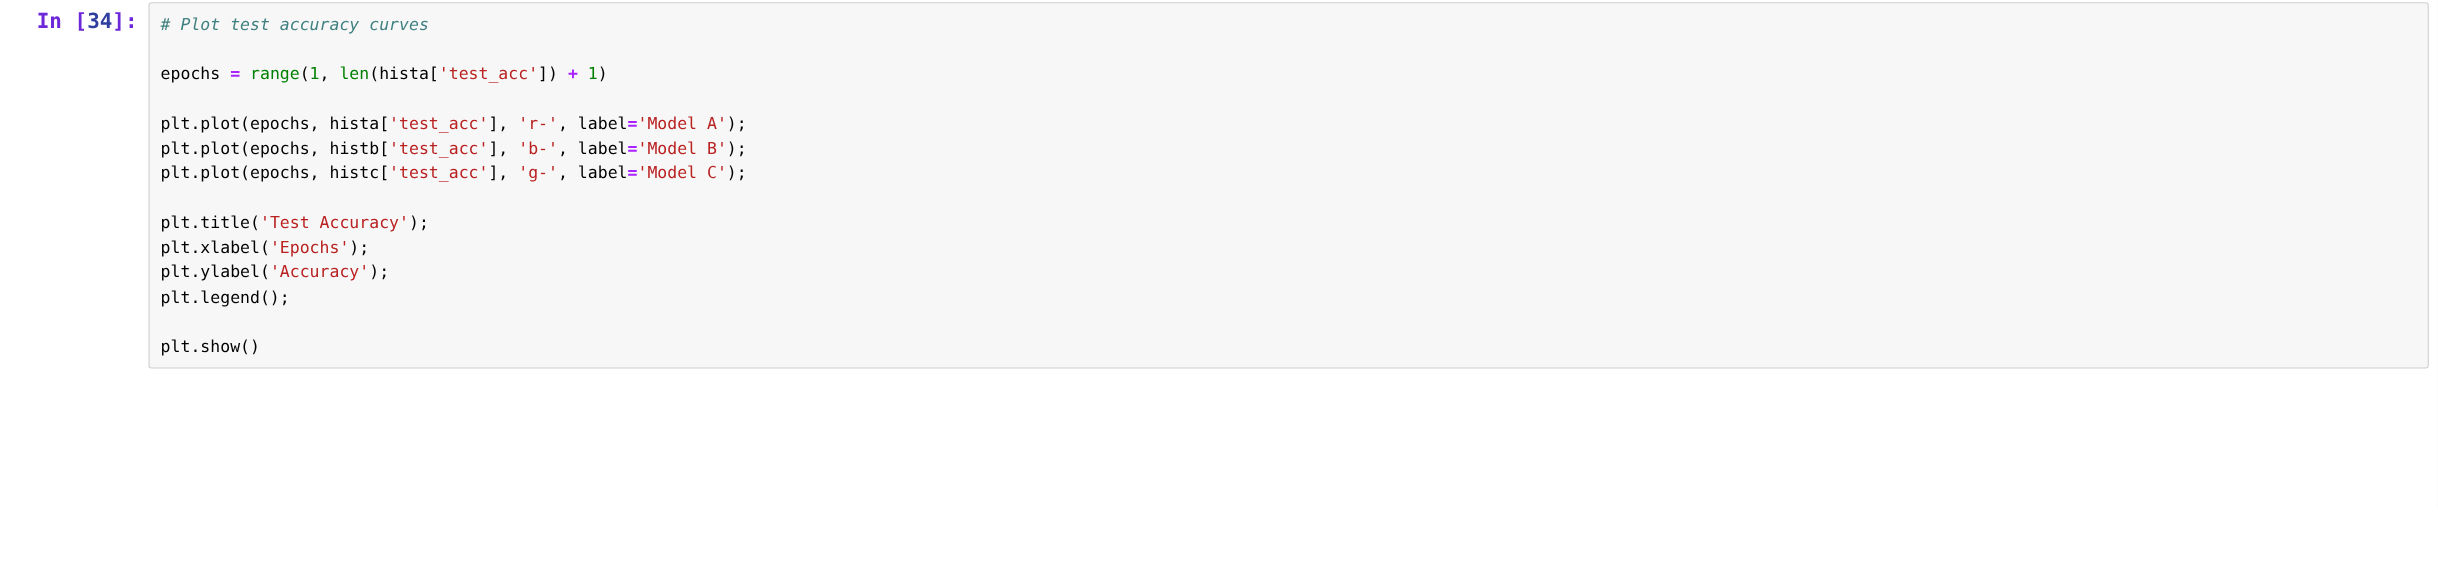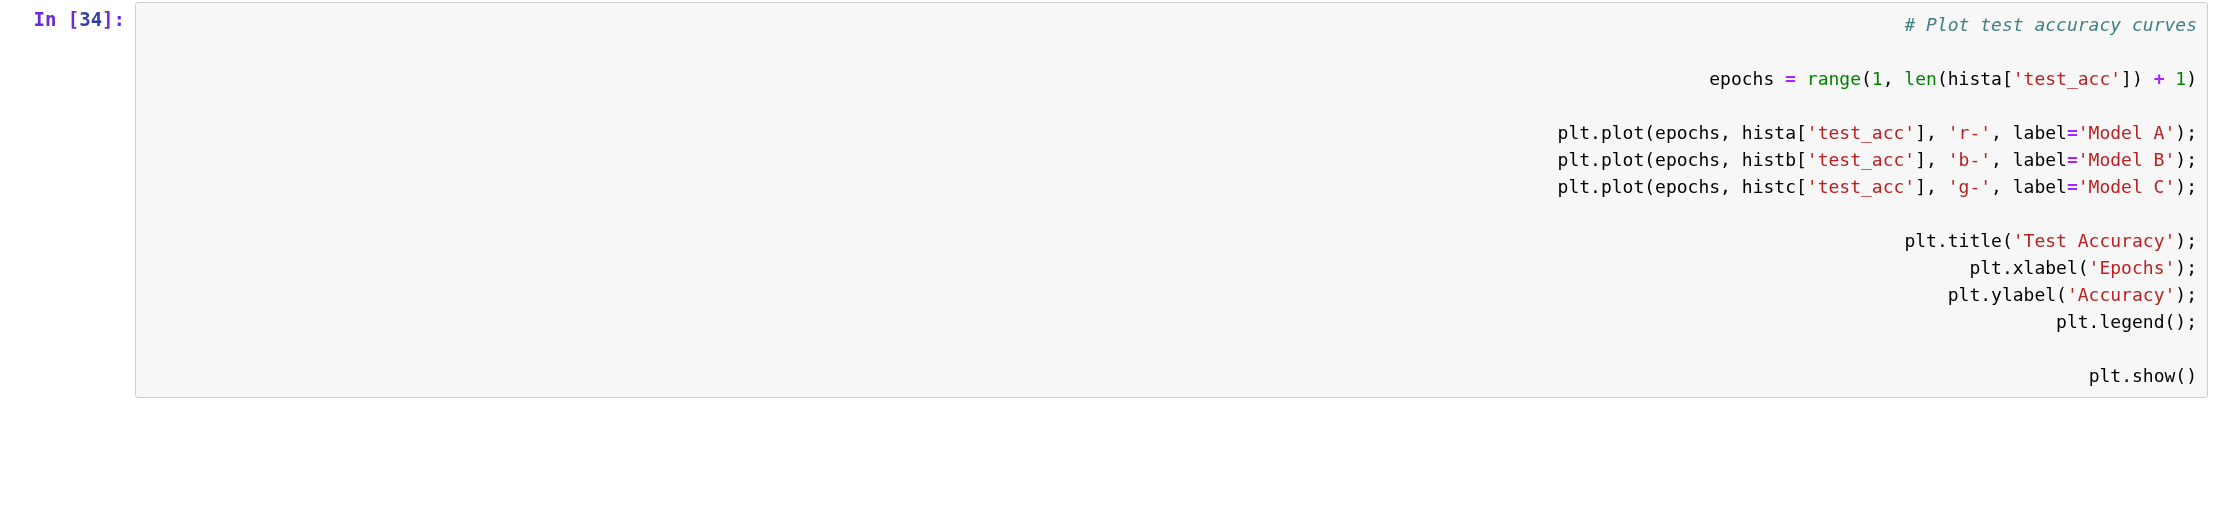--- a/index.html
+++ b/index.html
@@ -31,25 +31,24 @@
     border: 1px solid #cfcfcf;
     border-radius: 3px;
     background: #f7f7f7;
     padding: 8px 10px;
     margin: 2px 8px 2px 0;
     overflow: auto;
   }
   pre.code {
     margin: 0;
     font-family: "Menlo", "Monaco", "Consolas", monospace;
-    font-size: 18px;
+    font-size: 15px;
     line-height: 1.5;
     white-space: pre;
     color: #000;
-    text-align: right;
   }
   .c-cm { color: #408080; font-style: italic; }   
   .c-op { color: #aa22ff; font-weight: bold; }    
   .c-bn { color: #008000; }                       
   .c-num { color: #008000; }                      
   .c-str { color: #ba2121; }                      
 </style>
 </head>
 <body>
 

